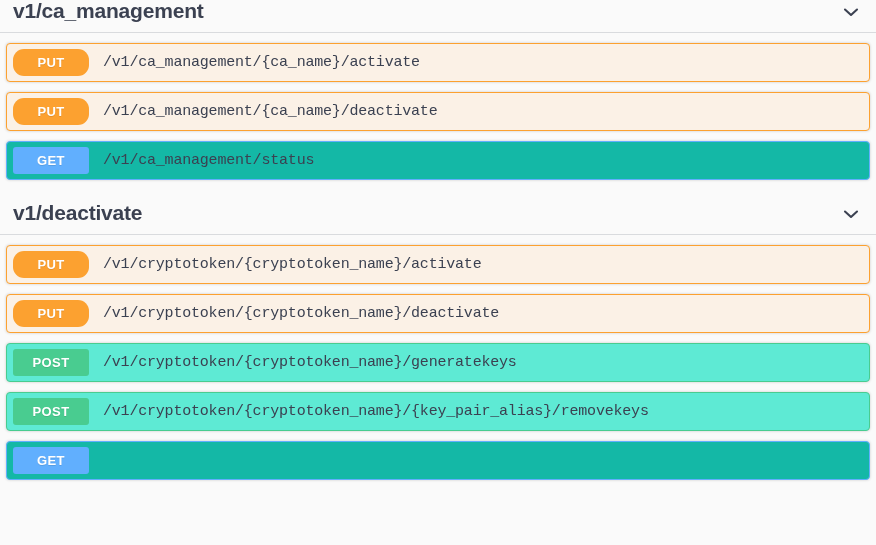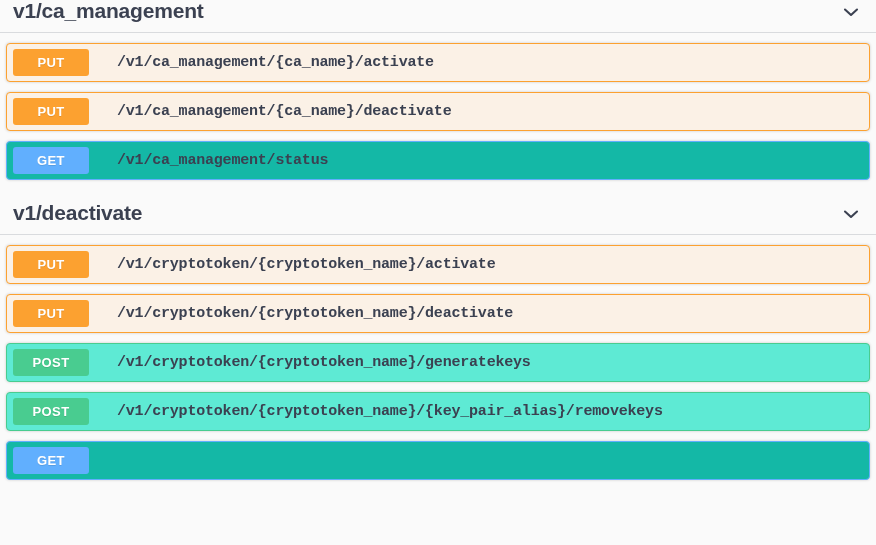--- a/index.html
+++ b/index.html
@@ -88,29 +88,29 @@
     font-size: 13px;
     font-weight: bold;
     letter-spacing: 0.4px;
     color: #ffffff;
     text-shadow: 0 1px 0 rgba(0,0,0,0.1);
     box-sizing: border-box;
   }
   .op-path {
     font-family: "Liberation Mono", monospace;
     font-size: 15px;
-    font-weight: bold;
+    font-weight: normal;
     color: #3b4151;
-    padding-left: 28px;
+    padding-left: 14px;
     white-space: nowrap;
     letter-spacing: -0.2px;
   }
 
   
-  .m-put  { background: #fca130; }
+  .m-put  { background: #fca130; border-radius: 11px; }
   .m-get  { background: #61affe; }
   .m-post { background: #49cc90; }
 
   .row-put  { border-color: #fca130; background: #fbf1e6; }
   .row-get  { border-color: #61affe; background: #14b8a6; }
   .row-post { border-color: #49cc90; background: #5eead4; }
 
   .section-gap { height: 12px; }
 </style>
 </head>

